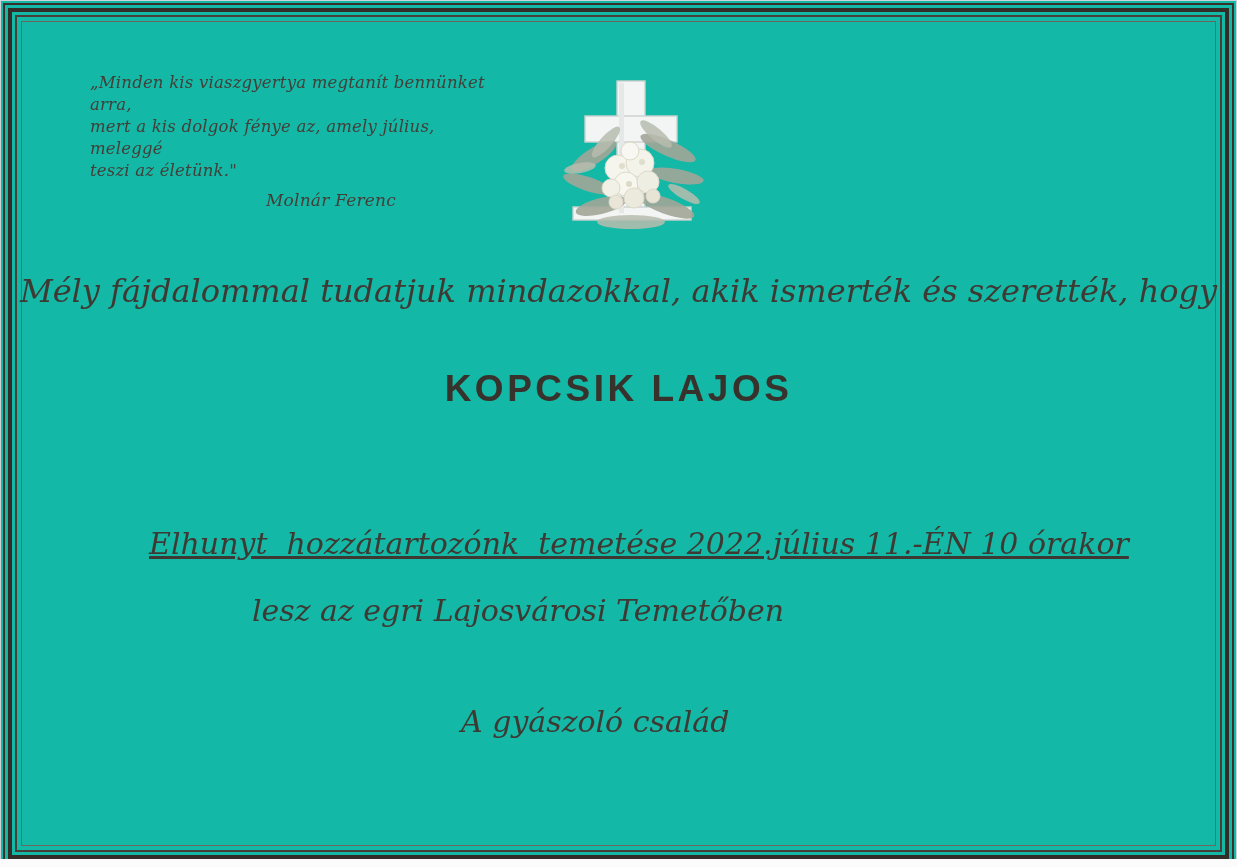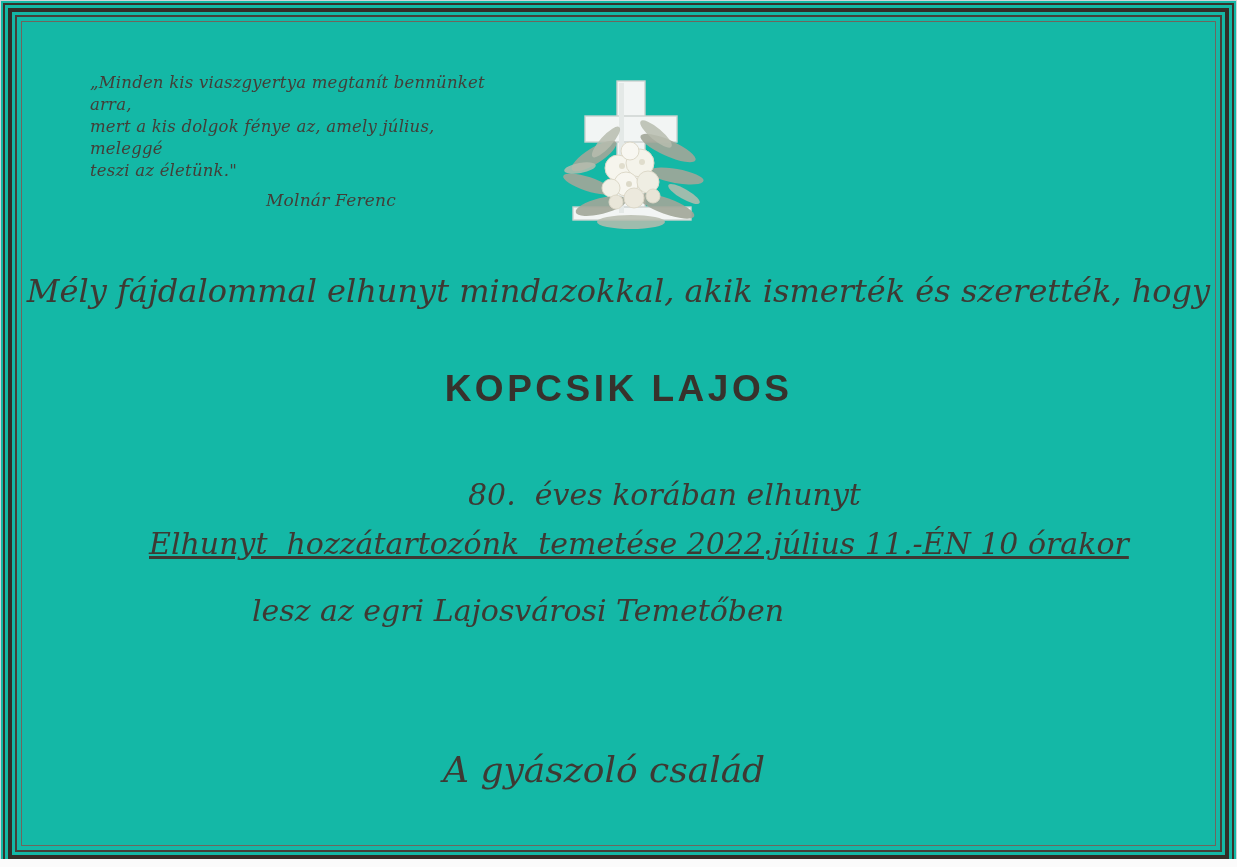--- a/index.html
+++ b/index.html
@@ -69,21 +69,21 @@
     text-align: center;
     font-family: "Liberation Sans", sans-serif;
     font-weight: bold;
     font-size: 37px;
     letter-spacing: 3.5px;
     color: #37322c;
   }
   .age-line     { position: absolute; left: 468px; top: 477px; font-size: 30px; }
   .funeral-line { position: absolute; left: 149px; top: 526px; font-size: 30px; text-decoration: underline; }
   .place-line   { position: absolute; left: 252px; top: 593px; font-size: 30px; }
-  .closing-line { position: absolute; left: 443px; top: 704px; font-size: 36px; margin-top: 45px; }
+  .closing-line { position: absolute; left: 461px; top: 704px; font-size: 30px; }
 </style>
 </head>
 <body>
 
 <div class="page">
 
   <div class="frame f1"></div>
   <div class="frame f2"></div>
   <div class="frame f3"></div>
   <div class="frame f4"></div>
@@ -130,23 +130,22 @@
       <circle cx="78" cy="122" r="10" fill="#ece9dd"></circle>
       <circle cx="74" cy="75" r="9" fill="#f8f7f1"></circle>
       <circle cx="97" cy="120" r="7" fill="#e7e4d6"></circle>
       <circle cx="60" cy="126" r="7" fill="#e9e6d9"></circle>
     </g>
     <circle cx="66" cy="90" r="3" fill="#e0ddcd"></circle>
     <circle cx="86" cy="86" r="3" fill="#e0ddcd"></circle>
     <circle cx="73" cy="108" r="3" fill="#dcd9c8"></circle>
   </svg>
 
-  <div class="script intro-line">Mély fájdalommal elhunyt mindazokkal, akik ismerték és szerették, hogy</div>
+  <div class="script intro-line">Mély fájdalommal tudatjuk mindazokkal, akik ismerték és szerették, hogy</div>
 
   <div class="deceased-name">KOPCSIK LAJOS</div>
 
-  <div class="script age-line">80.  éves korában elhunyt</div>
   <div class="script funeral-line">Elhunyt  hozzátartozónk  temetése 2022.július 11.-ÉN 10 órakor</div>
   <div class="script place-line">lesz az egri Lajosvárosi Temetőben</div>
 
   <div class="script closing-line">A gyászoló család</div>
 
 </div>
 
 </body></html>

